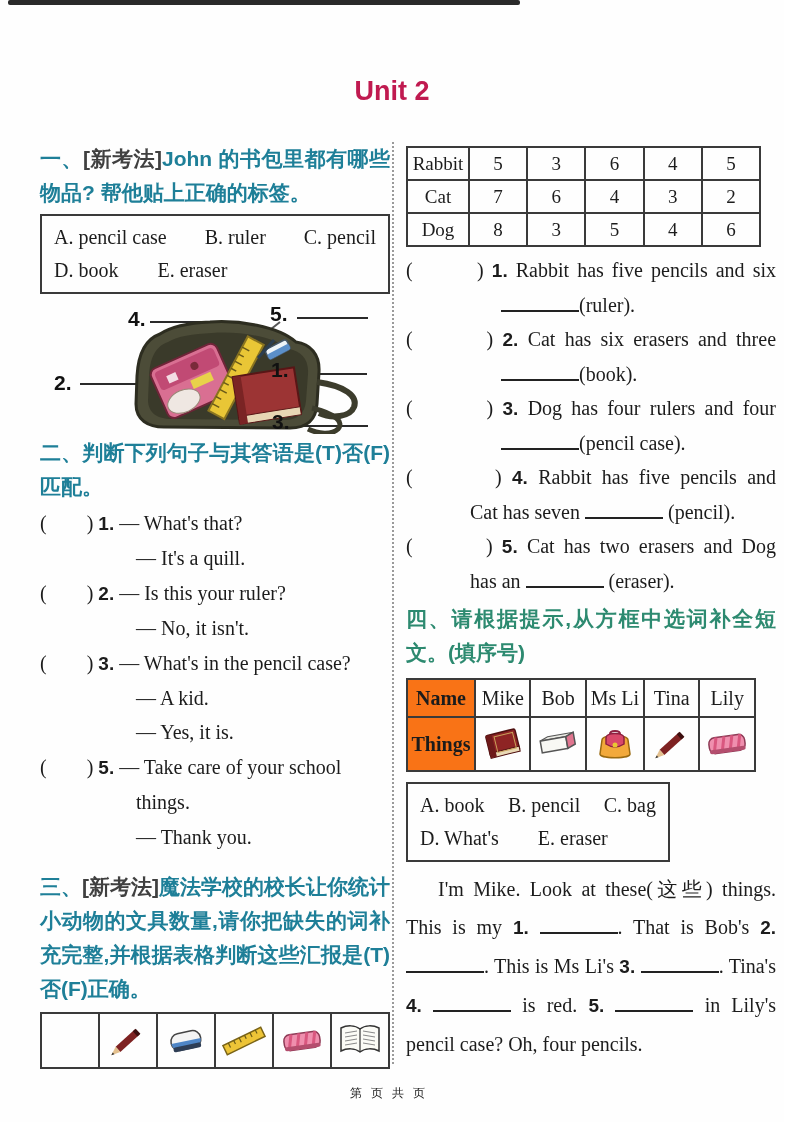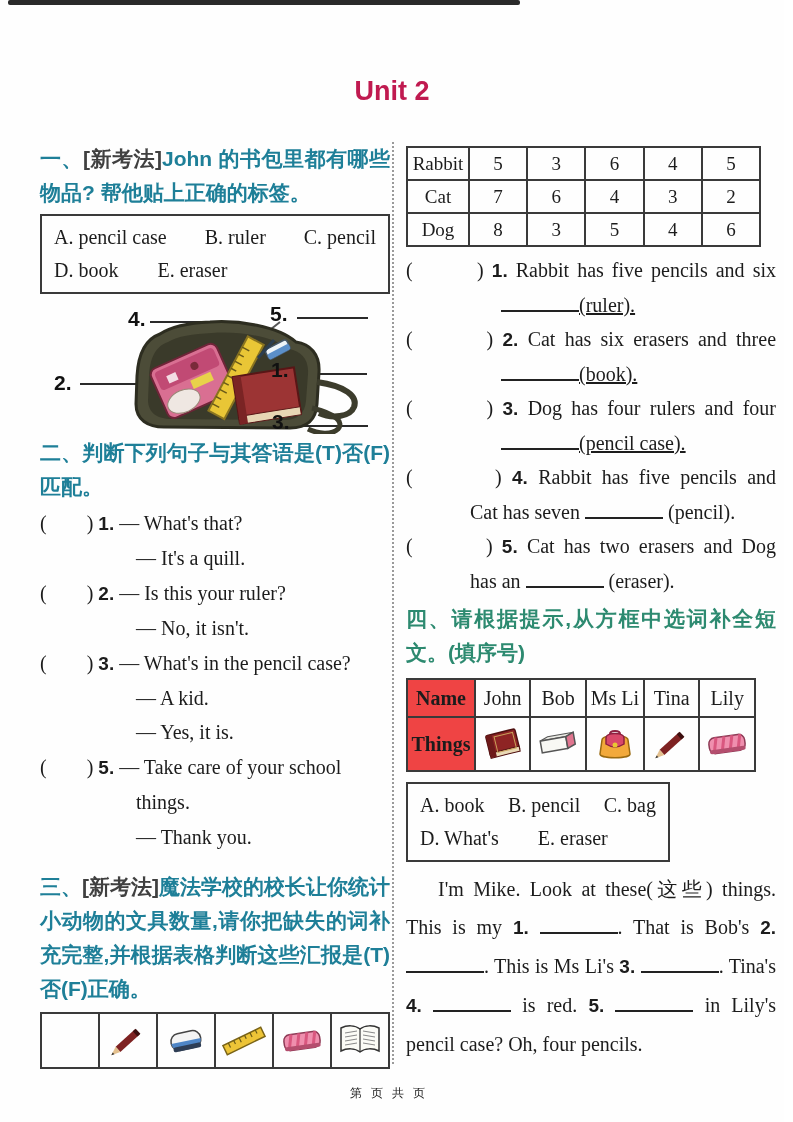--- a/index.html
+++ b/index.html
@@ -25,27 +25,27 @@
   .qa-l2{margin-left:96px;}
   .paren{white-space:pre;}
   .bnum{font-family:"Liberation Sans",sans-serif;font-weight:bold;font-size:19px;}
   .blank{display:inline-block;width:78px;height:1em;border-bottom:2px solid #222;vertical-align:baseline;}
   table{border-collapse:collapse;}
   .tbl1{width:355px;margin-top:4px;font-size:19px;}
   .tbl1 td{border:2px solid #3a3a3a;text-align:center;height:29px;}
   .tbl1 td:first-child{width:58px;}
   .items3{margin-top:6px;font-size:20px;line-height:34px;}
   .i3-l1{text-align:justify;text-align-last:justify;}
-  .i3-l2a{margin-left:95px;text-decoration:underline;}
+  .i3-l2a{margin-left:95px;}
   .i3-l2b{margin-left:64px;}
   .tbl2{width:350px;margin-top:8px;font-size:20px;}
   .tbl2 td{border:2px solid #3a3a3a;text-align:center;}
   .tbl2 .hd td{height:34px;}
   .tbl2 .ic td{height:50px;}
-  .tbl2 .lav{background:#ef4444;font-weight:bold;width:64px;font-family:"Liberation Serif",serif;margin-top:40px;}
+  .tbl2 .lav{background:#f97316;font-weight:bold;width:64px;font-family:"Liberation Serif",serif;margin-top:40px;}
   .optbox2{border:2px solid #3a3a3a;width:236px;padding:5px 12px;font-size:20px;line-height:33px;margin-top:10px;}
   .para{margin-top:8px;font-size:20px;line-height:38px;text-align:justify;text-indent:32px;}
   .icotable{display:flex;width:350px;margin-top:6px;}
   .icocell{flex:1;height:53px;border:2px solid #3a3a3a;margin-left:-2px;display:flex;align-items:center;justify-content:center;}
   .icocell:first-child{margin-left:0;}
   .footer{position:absolute;left:0;right:0;top:1085px;text-align:center;font-size:12px;letter-spacing:9px;color:#222;}
   svg{display:block;}
 </style>
 </head>
 <body>
@@ -265,21 +265,21 @@
     </div>
 
     <div class="h h-green" style="margin-top:4px;">
       <span>四、</span><span>请根据提示,从方框中选词补全短文。(填序号)</span>
     </div>
 
     <table class="tbl2">
       <tbody>
           <tr class="hd">
         <td class="lav">Name</td>
-        <td>John</td>
+        <td>Mike</td>
         <td>Bob</td>
         <td>Ms Li</td>
         <td>Tina</td>
         <td>Lily</td>
       </tr>
       <tr class="ic">
         <td class="lav">Things</td>
         <td>
           <svg width="46" height="40" viewBox="0 0 46 40" style="margin:0 auto;">
                 <g transform="rotate(-14 23 20)">

